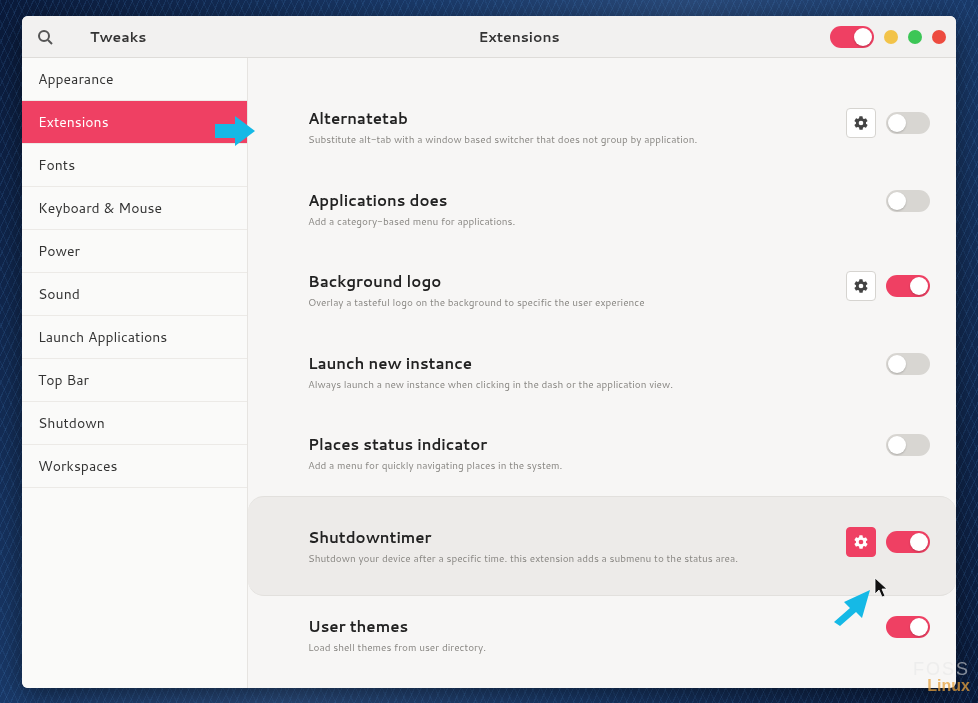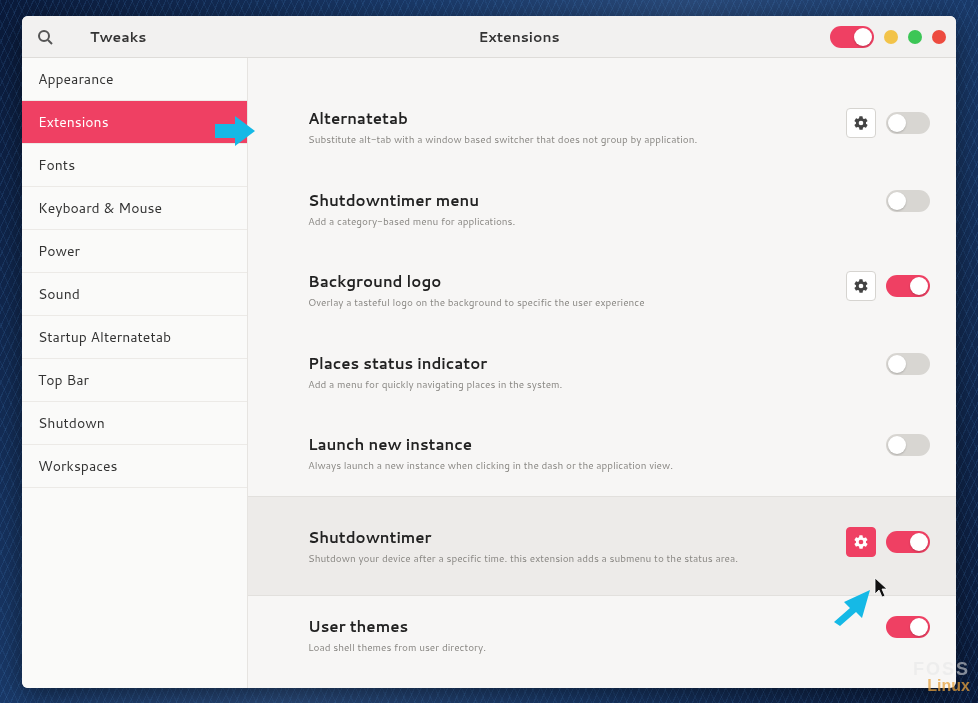--- a/index.html
+++ b/index.html
@@ -123,20 +123,21 @@
   }
   .ext-row.highlight {
     background: #edebe9;
     margin: 0 -26px 0 -60px;
     padding-left: 60px;
     padding-right: 26px;
     padding-top: 30px;
     padding-bottom: 30px;
     border-top: 1px solid #e2e0dd;
     border-bottom: 1px solid #e2e0dd;
+    border-radius: 16px;
   }
   .ext-text { flex: 1; padding-right: 16px; }
   .ext-title {
     font-size: 15px;
     font-weight: 600;
     color: #222;
     margin-bottom: 4px;
   }
   .ext-desc {
     font-size: 10px;
@@ -204,21 +205,21 @@
   .watermark {
     position: absolute;
     right: 8px;
     bottom: 8px;
     text-align: right;
     font-family: sans-serif;
     pointer-events: none;
   }
   .watermark .l1 {
     font-size: 18px;
-    font-weight: 700;
+    font-weight: 400;
     letter-spacing: 2px;
     color: rgba(230,230,230,0.55);
   }
   .watermark .l2 {
     font-size: 16px;
     font-weight: 700;
     color: rgba(230,160,60,0.75);
     margin-top: -3px;
   }
 </style>
@@ -249,21 +250,21 @@
   </div>
 
   <div class="body">
     <div class="sidebar" id="sidebar">
         <div class="sidebar-item"><span>Appearance</span></div>
         <div class="sidebar-item active"><span>Extensions</span></div>
         <div class="sidebar-item"><span>Fonts</span></div>
         <div class="sidebar-item"><span>Keyboard &amp; Mouse</span></div>
         <div class="sidebar-item"><span>Power</span></div>
         <div class="sidebar-item"><span>Sound</span></div>
-        <div class="sidebar-item"><span>Startup Alternatetab</span></div>
+        <div class="sidebar-item"><span>Launch Applications</span></div>
         <div class="sidebar-item"><span>Top Bar</span></div>
         <div class="sidebar-item"><span>Shutdown</span></div>
         <div class="sidebar-item"><span>Workspaces</span></div>
       </div>
     <div class="content" id="content">
         <div class="ext-row">
           <div class="ext-text">
             <div class="ext-title">Alternatetab</div>
             <div class="ext-desc">Substitute alt-tab with a window based switcher that does not group by application.</div>
           </div>
@@ -273,21 +274,21 @@
                 <path d="M19.4 13a7.8 7.8 0 0 0 .1-1 7.8 7.8 0 0 0-.1-1l2.1-1.6a.5.5 0 0 0 .1-.7l-2-3.4a.5.5 0 0 0-.6-.2l-2.5 1a7.6 7.6 0 0 0-1.7-1l-.4-2.6A.5.5 0 0 0 14 2h-4a.5.5 0 0 0-.5.4l-.4 2.6a7.6 7.6 0 0 0-1.7 1l-2.5-1a.5.5 0 0 0-.6.2l-2 3.4a.5.5 0 0 0 .1.7L4.5 11a7.8 7.8 0 0 0-.1 1 7.8 7.8 0 0 0 .1 1l-2.1 1.6a.5.5 0 0 0-.1.7l2 3.4a.5.5 0 0 0 .6.2l2.5-1a7.6 7.6 0 0 0 1.7 1l.4 2.6A.5.5 0 0 0 10 22h4a.5.5 0 0 0 .5-.4l.4-2.6a7.6 7.6 0 0 0 1.7-1l2.5 1a.5.5 0 0 0 .6-.2l2-3.4a.5.5 0 0 0-.1-.7Zm-7.4 2.5A3.5 3.5 0 1 1 15.5 12 3.5 3.5 0 0 1 12 15.5Z"></path>
               </svg>
             </div>
             <div class="switch">
               <div class="knob"></div>
             </div>
           </div>
         </div>
         <div class="ext-row">
           <div class="ext-text">
-            <div class="ext-title">Shutdowntimer menu</div>
+            <div class="ext-title">Applications does</div>
             <div class="ext-desc">Add a category-based menu for applications.</div>
           </div>
           <div class="ext-controls">
             <div class="switch">
               <div class="knob"></div>
             </div>
           </div>
         </div>
         <div class="ext-row">
           <div class="ext-text">
@@ -300,33 +301,33 @@
                 <path d="M19.4 13a7.8 7.8 0 0 0 .1-1 7.8 7.8 0 0 0-.1-1l2.1-1.6a.5.5 0 0 0 .1-.7l-2-3.4a.5.5 0 0 0-.6-.2l-2.5 1a7.6 7.6 0 0 0-1.7-1l-.4-2.6A.5.5 0 0 0 14 2h-4a.5.5 0 0 0-.5.4l-.4 2.6a7.6 7.6 0 0 0-1.7 1l-2.5-1a.5.5 0 0 0-.6.2l-2 3.4a.5.5 0 0 0 .1.7L4.5 11a7.8 7.8 0 0 0-.1 1 7.8 7.8 0 0 0 .1 1l-2.1 1.6a.5.5 0 0 0-.1.7l2 3.4a.5.5 0 0 0 .6.2l2.5-1a7.6 7.6 0 0 0 1.7 1l.4 2.6A.5.5 0 0 0 10 22h4a.5.5 0 0 0 .5-.4l.4-2.6a7.6 7.6 0 0 0 1.7-1l2.5 1a.5.5 0 0 0 .6-.2l2-3.4a.5.5 0 0 0-.1-.7Zm-7.4 2.5A3.5 3.5 0 1 1 15.5 12 3.5 3.5 0 0 1 12 15.5Z"></path>
               </svg>
             </div>
             <div class="switch on">
               <div class="knob"></div>
             </div>
           </div>
         </div>
         <div class="ext-row">
           <div class="ext-text">
+            <div class="ext-title">Launch new instance</div>
+            <div class="ext-desc">Always launch a new instance when clicking in the dash or the application view.</div>
+          </div>
+          <div class="ext-controls">
+            <div class="switch">
+              <div class="knob"></div>
+            </div>
+          </div>
+        </div>
+        <div class="ext-row">
+          <div class="ext-text">
             <div class="ext-title">Places status indicator</div>
             <div class="ext-desc">Add a menu for quickly navigating places in the system.</div>
-          </div>
-          <div class="ext-controls">
-            <div class="switch">
-              <div class="knob"></div>
-            </div>
-          </div>
-        </div>
-        <div class="ext-row">
-          <div class="ext-text">
-            <div class="ext-title">Launch new instance</div>
-            <div class="ext-desc">Always launch a new instance when clicking in the dash or the application view.</div>
           </div>
           <div class="ext-controls">
             <div class="switch">
               <div class="knob"></div>
             </div>
           </div>
         </div>
         <div class="ext-row highlight">
           <div class="ext-text">
             <div class="ext-title">Shutdowntimer</div>

